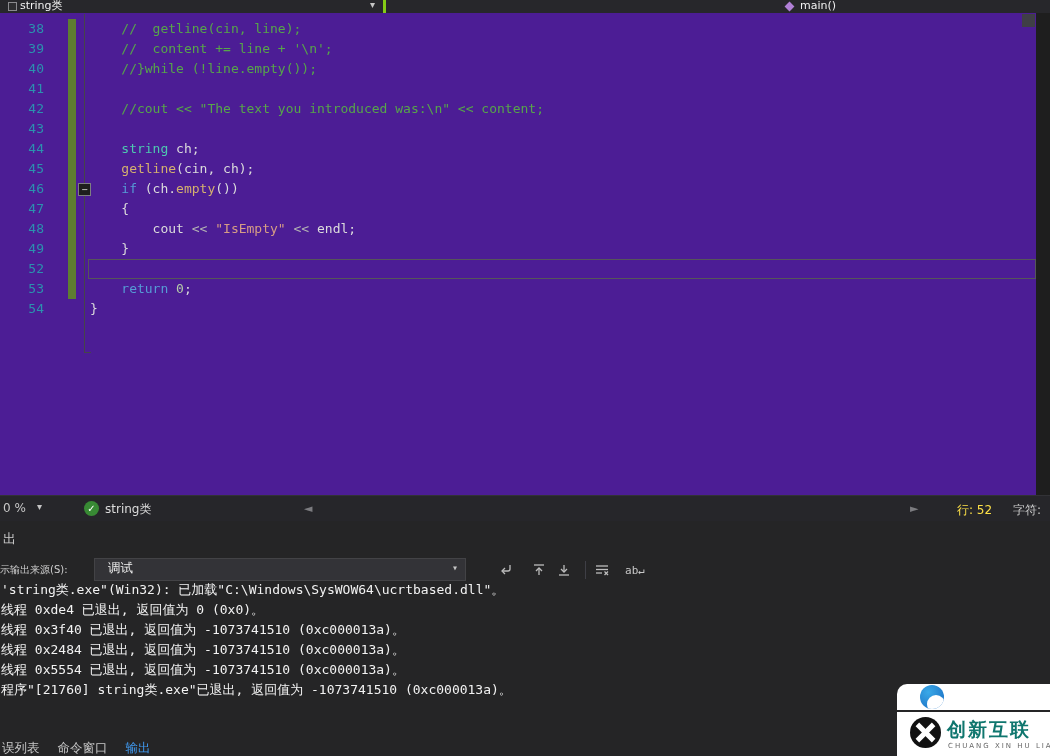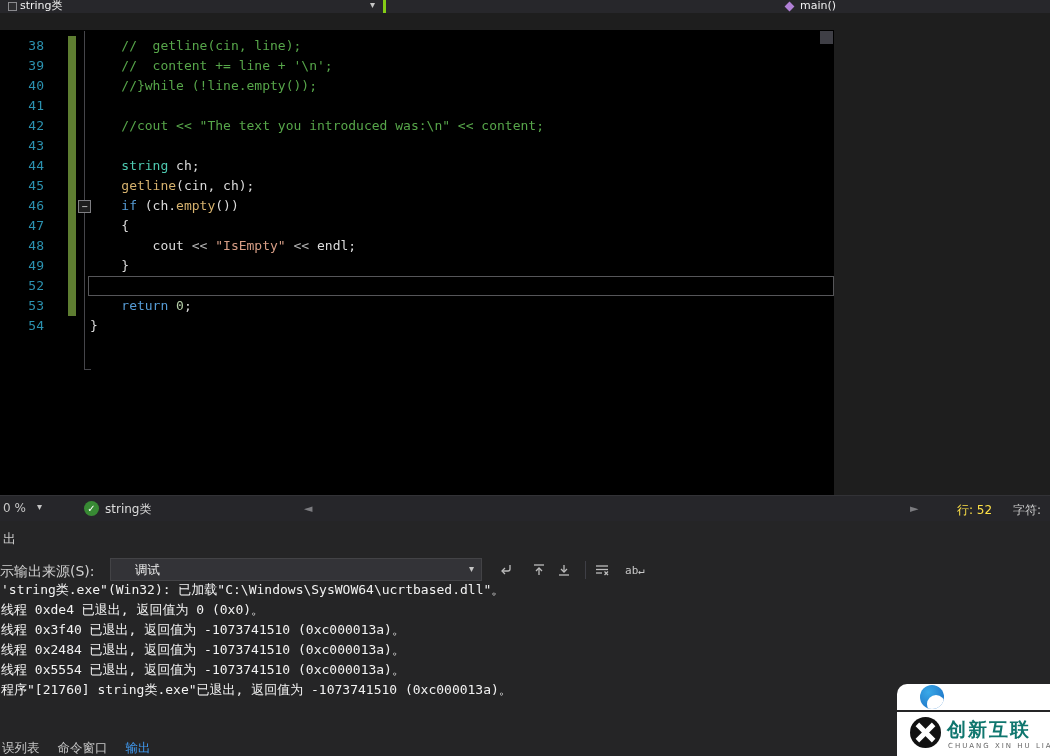--- a/index.html
+++ b/index.html
@@ -14,21 +14,21 @@
   .nav-left  { left:12px;   width:374px; border-right:3px solid #84cc16; }
   .nav-mid   { left:374px; width:398px; border-right:1px solid #3e3e42;margin-top:40px; }
   .nav-right { left:772px; width:278px; }
   .nav-text  { position:absolute; left:8px; top:0; white-space:nowrap; }
   .nav-mid .nav-text { left:46px; }
   .nav-right .nav-text { left:28px; }
   .file-badge { position:absolute; left:-4px; top:2px; width:9px; height:9px; border:1px solid #8a8a8e; background:#2d2d30; }
   .chev { position:absolute; right:8px; top:-1px; color:#c5c5c5; font-size:10px; }
   .method-icon { position:absolute; left:14px; top:3px; width:7px; height:7px; background:#b180d7; transform:rotate(45deg); }
   
-  .editor { position:absolute; left:0; top:30px; width:834px; height:482px; background:#000000; overflow:hidden; }
+  .editor { position:absolute; left:0; top:13px; width:1036px; height:482px; background:#4c1d95; overflow:hidden; }
   .outline-line { position:absolute; left:84px; top:1px; width:1px; height:338px; background:#45454a; }
   .outline-tick { position:absolute; left:84px; top:339px; width:7px; height:1px; background:#45454a; }
   .scroll-box { position:absolute; right:1px; top:1px; width:13px; height:13px; background:#3f3f46; }
   #code-rows { position:absolute; left:0; top:6px; right:0; }
   .code-row { position:relative; height:20px; font-family:"DejaVu Sans Mono","Liberation Mono",monospace; font-size:13px; }
   .ln { position:absolute; left:0; top:0; width:44px; text-align:right; color:#2b91af; line-height:20px; }
   .green-mark { position:absolute; left:68px; top:0; width:8px; height:20px; background:#5e7d31; }
   .cur-box { position:absolute; left:88px; right:0; top:0; height:20px; border:1px solid #565659; }
   .collapse-box { position:absolute; left:78px; top:4px; width:13px; height:13px; border:1px solid #7e7e82;
     background:#1e1e1e; color:#cfcfcf; font-size:10px; line-height:11px; text-align:center; z-index:2; }
@@ -45,23 +45,23 @@
   .health-circle { position:absolute; left:0; top:1px; width:15px; height:15px; border-radius:50%;
     background:#388a34; color:#fff; font-size:10px; line-height:15px; text-align:center; }
   .health-text { position:absolute; left:21px; top:1px; white-space:nowrap; color:#dcdcdc; }
   .hs-arrow { position:absolute; top:6px; color:#7c7c80; font-size:11px; }
   .hs-left { left:304px; } .hs-right { left:910px; }
   .line-ind { position:absolute; left:957px; top:6px; color:#fde047; }
   .char-ind { position:absolute; left:1013px; top:6px; color:#cccccc; white-space:nowrap; }
   
   .output-panel { position:absolute; left:0; top:521px; width:1050px; height:219px; background:#252526; }
   .panel-title { position:absolute; left:3px; top:9px; font-size:13px; color:#cccccc; }
-  .source-label { position:absolute; left:0; top:42px; font-size:14px; color:#d0d0d0; white-space:nowrap; }
-  .combo { position:absolute; left:110px; top:37px; width:372px; height:23px; background:#333337;
-    border:1px solid #434346; color:#f1f1f1; font-size:12.5px; line-height:21px; padding-left:24px; }
+  .source-label { position:absolute; left:0; top:42px; font-size:10px; color:#d0d0d0; white-space:nowrap; }
+  .combo { position:absolute; left:94px; top:37px; width:372px; height:23px; background:#333337;
+    border:1px solid #434346; color:#f1f1f1; font-size:12.5px; line-height:21px; padding-left:13px;font-family:Liberation Mono, monospace; }
   .combo-chev { position:absolute; right:7px; top:-1px; color:#c5c5c5; font-size:10px; }
   .tbtn { position:absolute; top:38px; width:22px; height:22px; display:flex; align-items:center; justify-content:center; }
   .tbtn svg { display:block; }
   .tb1 { left:495px; } .tb2 { left:528px; } .tb3 { left:553px; } .tb4 { left:591px; }
   .tb-sep { position:absolute; left:585px; top:40px; width:1px; height:18px; background:#3f3f46; }
   .wordwrap { left:620px; width:30px; color:#c8c8c8; font-family:"DejaVu Sans Mono",monospace; font-size:11px; }
   #output-lines { position:absolute; left:1px; top:59px; right:0; }
   .out-line { height:20px; line-height:20px; white-space:pre; color:#f2f2f2;
     font-family:"DejaVu Sans Mono","Liberation Mono",monospace; font-size:13px; }
   

